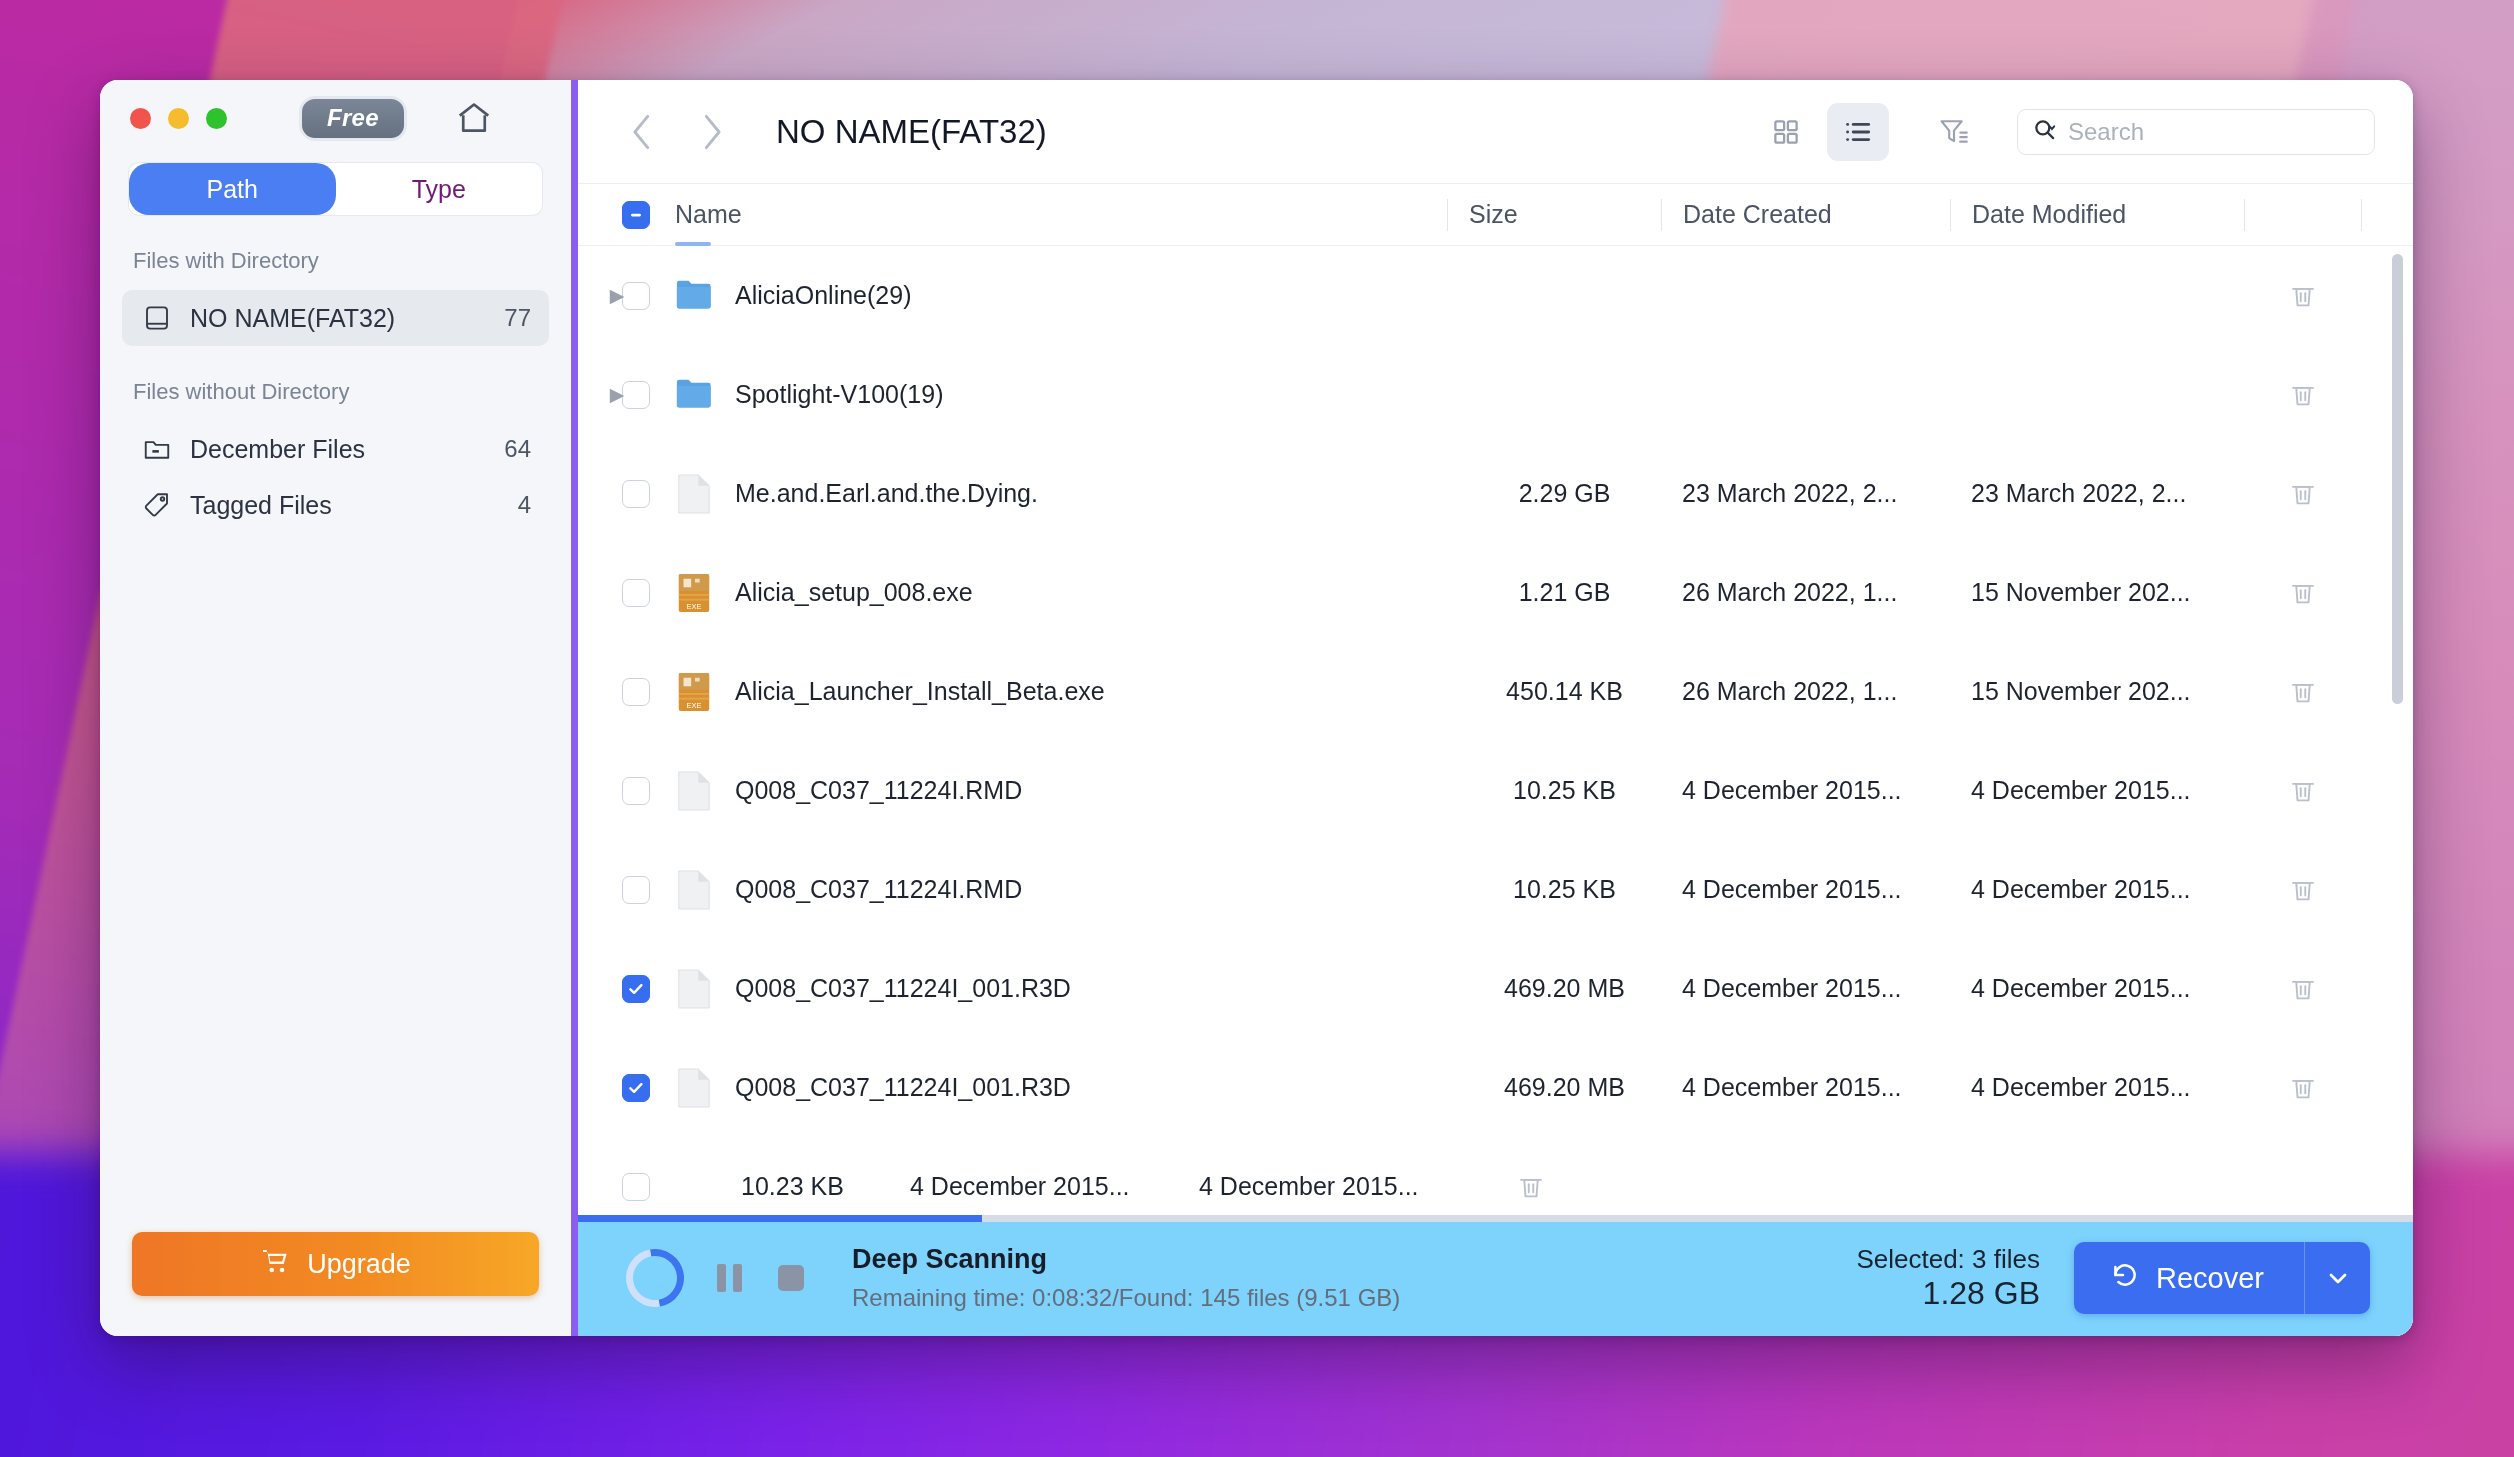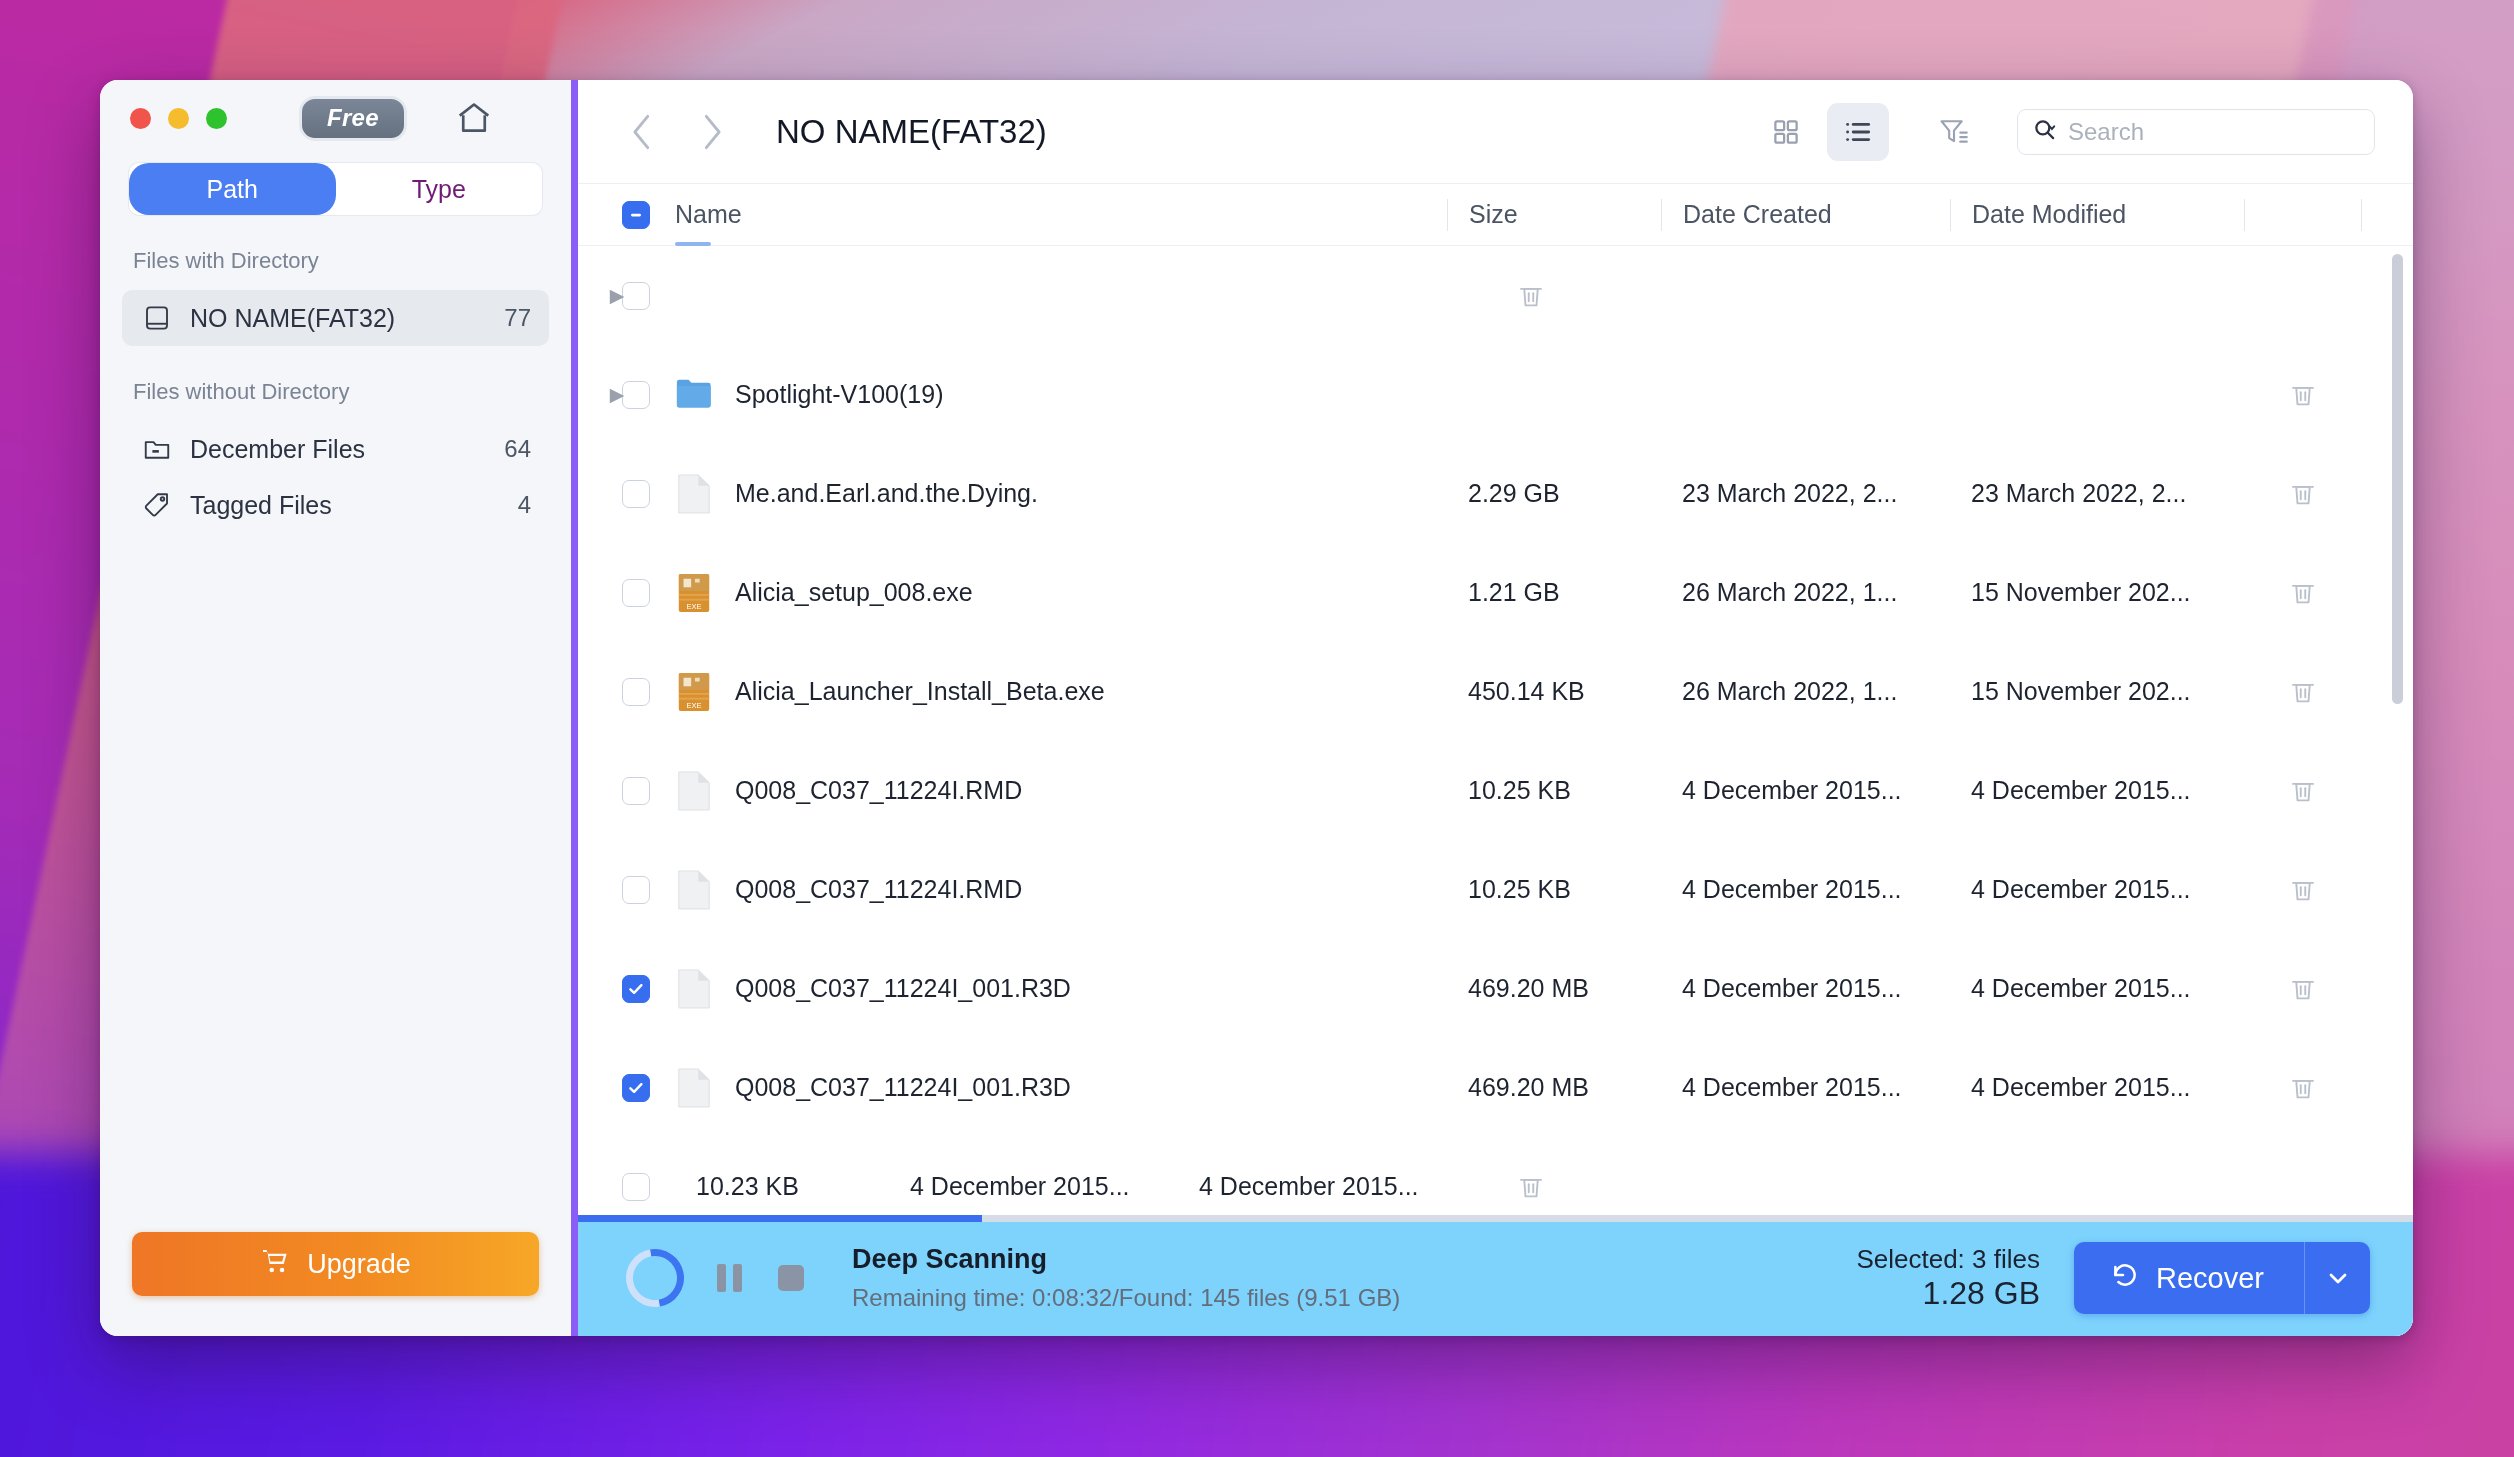--- a/index.html
+++ b/index.html
@@ -268,21 +268,21 @@
   #thead .sortbar {
     position: absolute;
     left: 97px; bottom: -1px;
     width: 36px; height: 4px;
     background: #8fb4f2;
     border-radius: 2px;
   }
 
   .c-check { width: 97px; display: flex; justify-content: flex-end; padding-right: 25px; }
   .c-name  { flex: 1; min-width: 0; display: flex; align-items: center; }
-  .c-size  { width: 214px; flex: 0 0 auto; }
+  .c-size  { width: 214px; flex: 0 0 auto; text-align: center; }
   .c-dc    { width: 289px; flex: 0 0 auto; }
   .c-dm    { width: 294px; flex: 0 0 auto; }
   .c-act   { width: 117px; flex: 0 0 auto; display: flex; justify-content: center; }
   .c-end   { width: 52px; flex: 0 0 auto; }
 
   #thead .c-size, #thead .c-dc, #thead .c-dm, #thead .c-act, #thead .c-end {
     border-left: 1px solid #e2e6ed;
     padding-left: 21px;
     height: 32px;
     display: flex; align-items: center;
@@ -575,20 +575,27 @@
         <div class="sortbar"></div>
       </div>
 
       <div id="list">
         <div id="rows-host">
             <div class="row">
               <div class="cbcell">
                 <span class="twisty">▶</span>
                 <span class="cb "></span>
               </div>
+     <div class="c-name">
+                <svg class="fileico" viewBox="0 0 40 46">
+    <path d="M2 9.5a2.5 2.5 0 0 1 2.5-2.5h9.7l3.1 3.2H35a2.5 2.5 0 0 1 2.5 2.5v21A2.5 2.5 0 0 1 35 36.2H4.5A2.5 2.5 0 0 1 2 33.7z" fill="#59a3e2"></path>
+    <path d="M2 13.5h35.5v20.2a2.5 2.5 0 0 1-2.5 2.5H4.5A2.5 2.5 0 0 1 2 33.7z" fill="#63abe8"></path>
+  </svg>
+                <span class="fname">AliciaOnline(29)</span>
+              </div>
      <div class="c-size"></div>
      <div class="c-dc"></div>
      <div class="c-dm"></div>
      <div class="c-act trash">
                 <svg width="30" height="30" viewBox="0 0 24 24" fill="none" stroke="currentColor" stroke-width="1.5" stroke-linecap="round" stroke-linejoin="round">
   <line x1="4" y1="6.3" x2="20" y2="6.3"></line>
   <path d="M6.6 6.3h10.8l-1 13.2H7.6z"></path>
   <line x1="10.2" y1="9.8" x2="10.2" y2="16.2"></line>
   <line x1="13.8" y1="9.8" x2="13.8" y2="16.2"></line>
 </svg>

